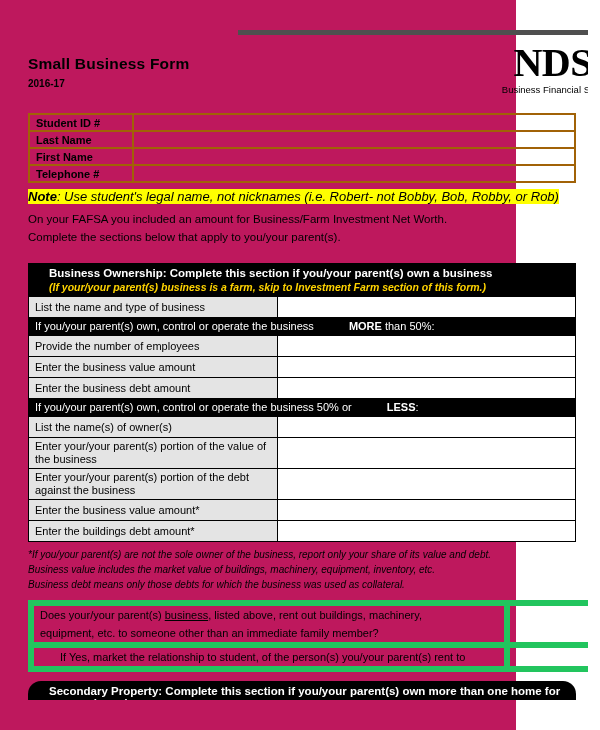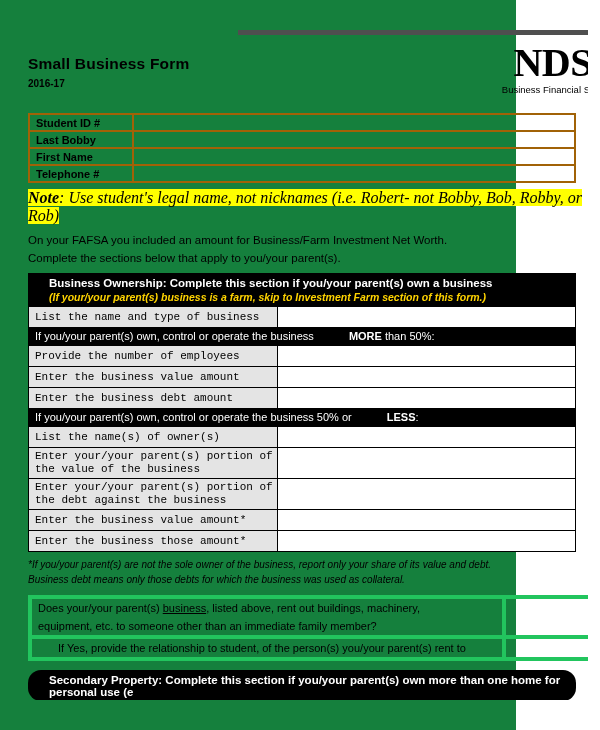--- a/index.html
+++ b/index.html
@@ -11,21 +11,21 @@
     height: 730px;
     background: #ffffff;
     font-family: "Liberation Sans", sans-serif;
     color: #000000;
     overflow: hidden;
   }
   .page {
     position: relative;
     width: 516px;
     height: 730px;
-    background: #15803d;
+    background: #be185d;
   }
   .sheet {
     position: absolute;
     left: 28px;
     top: 30px;
     width: 560px;
     height: 670px;
     overflow: hidden;
   }
 
@@ -91,41 +91,40 @@
     padding: 0 0 0 6px;
     vertical-align: middle;
   }
   .info-label {
     width: 96px;
     font-weight: bold;
   }
 
   .note {
     margin-top: 6px;
-    font-size: 16px;
-    font-style: italic;
-    font-family: Liberation Serif, serif;
+    font-size: 13px;
+    font-style: italic;
   }
   .note .hl {
     background: #ffff00;
     font-style: italic;
   }
   .note .note-word {
     font-weight: bold;
     font-style: italic;
   }
 
   .para {
     font-size: 11.5px;
     margin-top: 9px;
   }
   .para2 {
     font-size: 11.5px;
     margin-top: 6px;
-    margin-bottom: 9px;
+    margin-bottom: 20px;
   }
 
   
   .barblock {
     width: 548px;
     background: #000000;
     color: #ffffff;
     padding: 4px 0 3px 21px;
     box-sizing: border-box;
   }
@@ -164,38 +163,38 @@
   .rowtable td {
     border: 1px solid #000;
     font-size: 11px;
     padding: 2px 4px 2px 6px;
     vertical-align: middle;
     height: 16px;
   }
   td.q { width: 238px; }
   td.q-wide { width: 290px; }
   td.ans { background: #ffffff; }
-  td.shade { background: #e4e4e4; font-family: Liberation Mono, monospace; }
+  td.shade { background: #e4e4e4; }
   .twoline { height: 30px; line-height: 13px; }
 
   .footnotes {
     margin-top: 5px;
     font-size: 10px;
     font-style: italic;
     line-height: 15px;
   }
 
   .rentbox {
     width: 548px;
     border-collapse: collapse;
     table-layout: fixed;
     margin-top: 8px;
   }
   .rentbox td {
-    border: 4px solid #22c55e;
+    border: 6px solid #22c55e;
     font-size: 11px;
     padding: 3px 4px 3px 6px;
     vertical-align: middle;
   }
   .rentbox td.qa { width: 460px; }
   .rentbox td.aa { width: 86px; }
   .rentbox .ul { text-decoration: underline; }
   .indent { padding-left: 26px !important; }
 
   .sec2 { margin-top: 9px; border-radius: 13px; }
@@ -217,21 +216,21 @@
       </div>
     </div>
 
     <table class="info-table">
       <tbody>
           <tr>
         <td class="info-label">Student ID #</td>
         <td></td>
       </tr>
       <tr>
-        <td class="info-label">Last Bobby</td>
+        <td class="info-label">Last Name</td>
         <td></td>
       </tr>
       <tr>
         <td class="info-label">First Name</td>
         <td></td>
       </tr>
       <tr>
         <td class="info-label">Telephone #</td>
         <td></td>
       </tr>
@@ -290,42 +289,43 @@
       </tr>
       <tr>
         <td class="q shade twoline">Enter your/your parent(s) portion of the debt against the business</td>
         <td class="ans"></td>
       </tr>
       <tr>
         <td class="q shade">Enter the business value amount*</td>
         <td class="ans"></td>
       </tr>
       <tr>
-        <td class="q shade">Enter the business those amount*</td>
+        <td class="q shade">Enter the buildings debt amount*</td>
         <td class="ans"></td>
       </tr>
     </tbody>
       </table>
 
     <div class="footnotes">
       <div>*If you/your parent(s) are not the sole owner of the business, report only your share of its value and debt.</div>
+      <div>Business value includes the market value of buildings, machinery, equipment, inventory, etc.</div>
       <div>Business debt means only those debts for which the business was used as collateral.</div>
     </div>
 
     <table class="rentbox">
       <tbody>
           <tr>
         <td class="qa" style="border-bottom:none;"><span>Does your/your parent(s) </span><span class="ul">business</span><span>, listed above, rent out buildings, machinery,</span></td>
         <td class="aa" rowspan="2"></td>
       </tr>
       <tr>
         <td class="qa" style="border-top:none;">equipment, etc. to someone other than an immediate family member?</td>
       </tr>
       <tr>
-        <td class="qa indent">If Yes, provide the relationship to student, of the person(s) you/your parent(s) rent to</td>
+        <td class="qa indent">If Yes, market the relationship to student, of the person(s) you/your parent(s) rent to</td>
         <td class="aa"></td>
       </tr>
     </tbody>
       </table>
 
     <div class="barblock sec2">
       <div class="line1"><span>Secondary Property:</span><span class="reg"> Complete this section if you/your parent(s) own more than one home for personal use (e</span></div>
     </div>
 
     <table class="rowtable">

